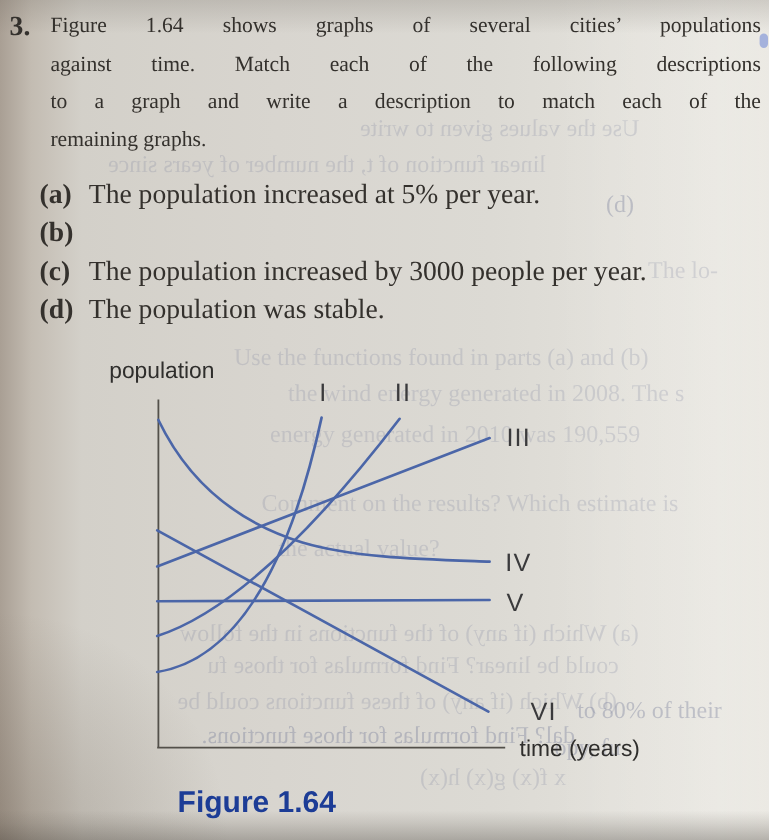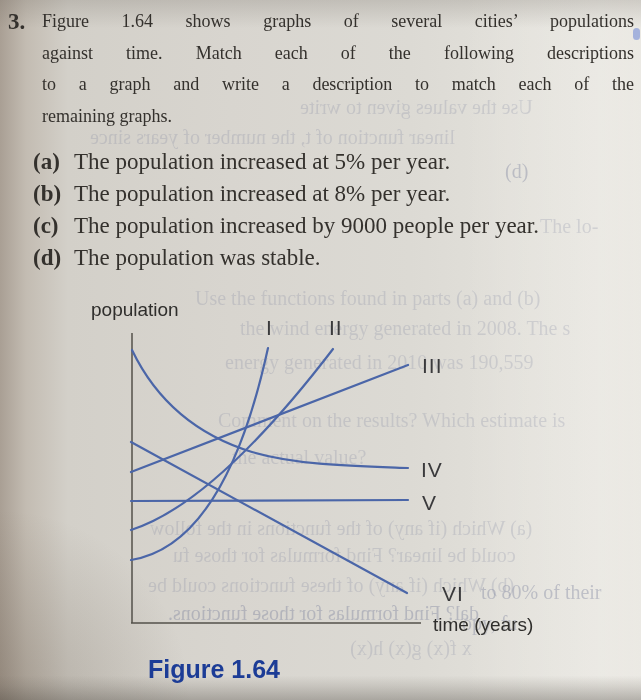--- a/index.html
+++ b/index.html
@@ -103,25 +103,24 @@
       <div class="pline">remaining graphs.</div>
     </div>
 
     <div class="desc-list">
       <div class="desc-item">
         <span class="desc-label">(a)</span>
         <span class="desc-text">The population increased at 5% per year.</span>
       </div>
       <div class="desc-item">
         <span class="desc-label">(b)</span>
-        <span class="desc-text">The population increased at 8% per year.</span>
       </div>
       <div class="desc-item">
         <span class="desc-label">(c)</span>
-        <span class="desc-text">The population increased by 9000 people per year.</span>
+        <span class="desc-text">The population increased by 3000 people per year.</span>
       </div>
       <div class="desc-item">
         <span class="desc-label">(d)</span>
         <span class="desc-text">The population was stable.</span>
       </div>
     </div>
 
     <svg class="plot" width="641" height="700" viewBox="0 0 641 700">
       <path class="axis" d="M132,333 L132,623"></path>
       <path class="axis" d="M131,623 L421,623"></path>

